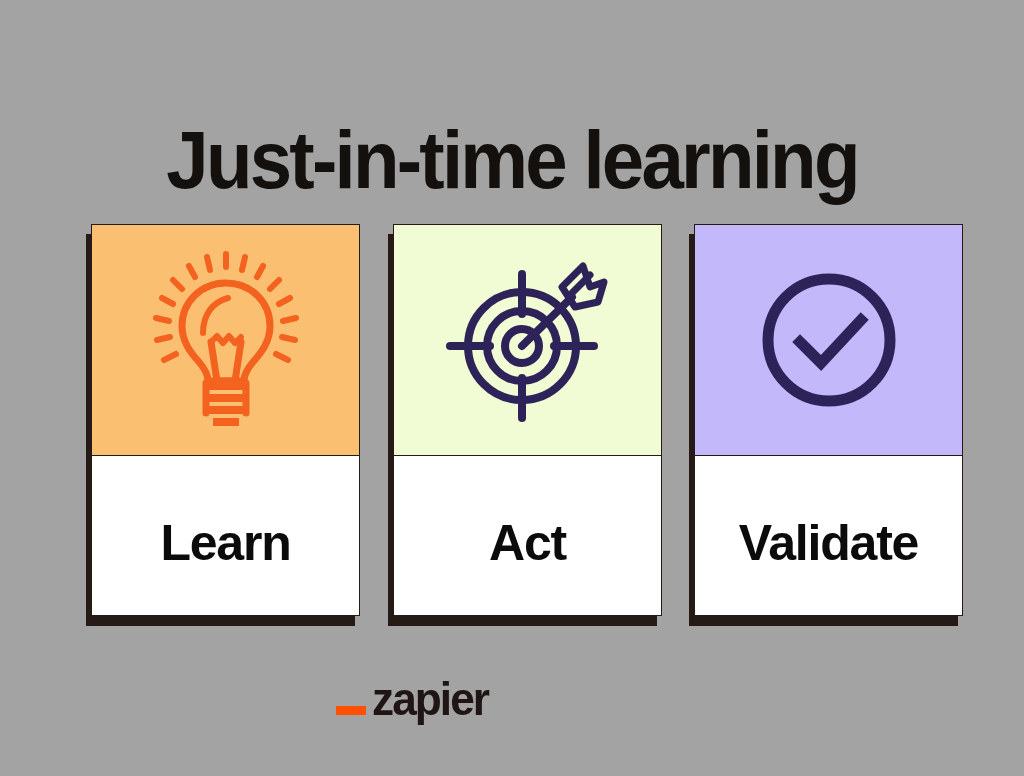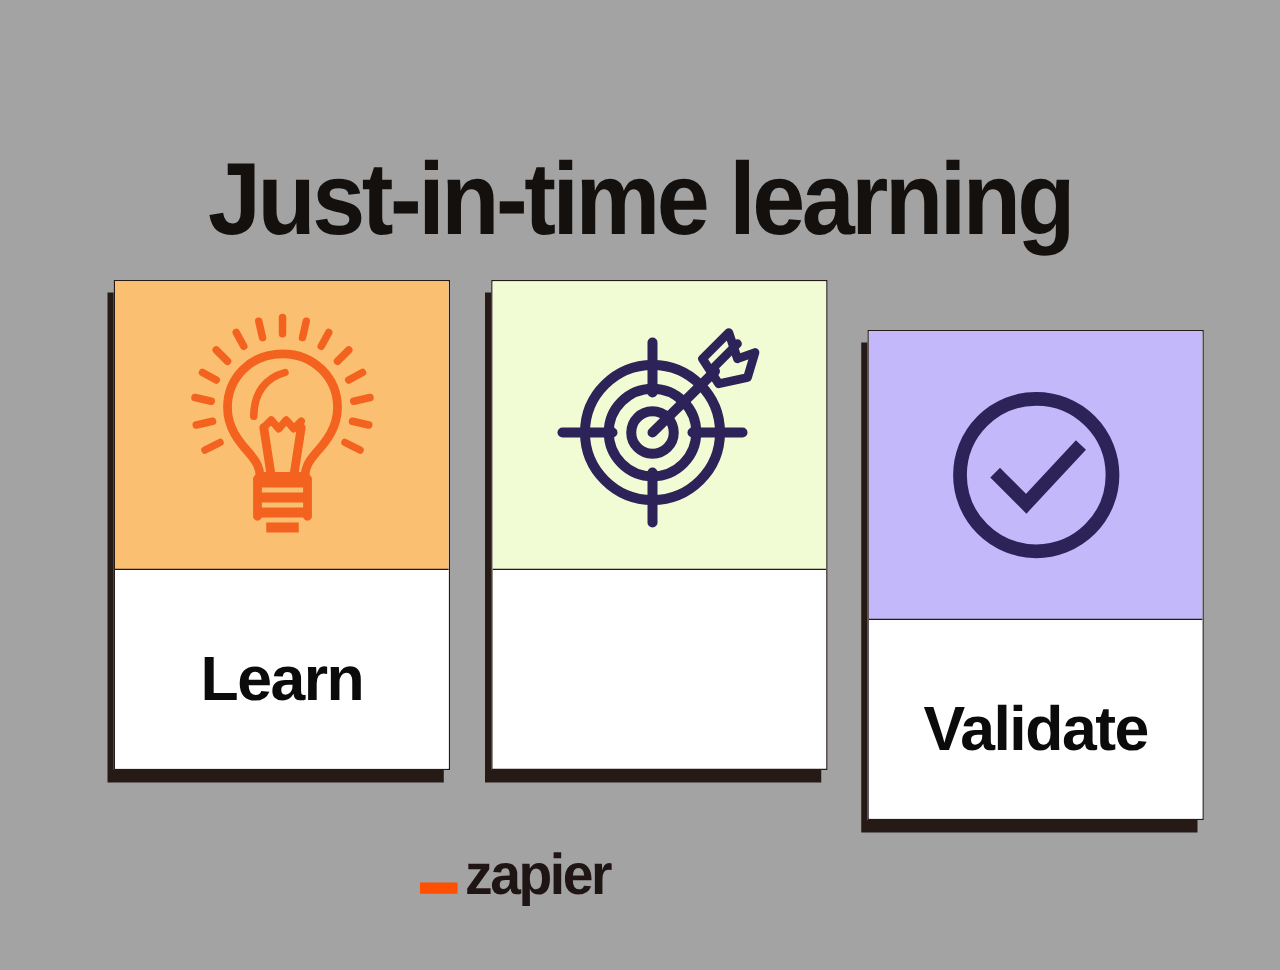--- a/index.html
+++ b/index.html
@@ -50,21 +50,21 @@
 
   .card {
     position: absolute;
     top: 0;
     width: 269px;
     height: 392px;
     box-sizing: border-box;
   }
   .card.card-1 { left: 0px; }
   .card.card-2 { left: 302px; }
-  .card.card-3 { left: 603px; margin-top: 40px; }
+  .card.card-3 { left: 603px; }
 
   .card-shadow {
     position: absolute;
     left: 10px;
     top: 10px;
     width: 269px;
     height: 392px;
     background: #261A17;
   }
 
@@ -234,20 +234,23 @@
             <g stroke="#2D2359" stroke-width="8" fill="none" stroke-linecap="round">
               <line x1="78" y1="90" x2="128" y2="41"></line>
             </g>
 
             <g stroke="#2D2359" stroke-width="7" fill="none" stroke-linejoin="round" stroke-linecap="round">
               <path d="M118 31 L 139 10 L 146 31 L 160 26 L 154 46 L 131 51 Z"></path>
               <line x1="126" y1="39" x2="146" y2="19"></line>
             </g>
           </svg>
         </div>
+        <div class="card-label-zone">
+          <span class="card-label">Act</span>
+        </div>
       </div>
     </div>
 
     <div class="card card-3">
       <div class="card-shadow"></div>
       <div class="card-body">
         <div class="card-art" style="background:#C3B9FA;">
           <svg class="icon-svg" width="144" height="144" viewBox="0 0 144 144" fill="none">
             <circle cx="72" cy="72" r="61" stroke="#2D2359" stroke-width="11" fill="none"></circle>
             <path d="M43 74 L 64 95 L 104 52" stroke="#2D2359" stroke-width="11" fill="none" stroke-linecap="square" stroke-linejoin="miter"></path>

